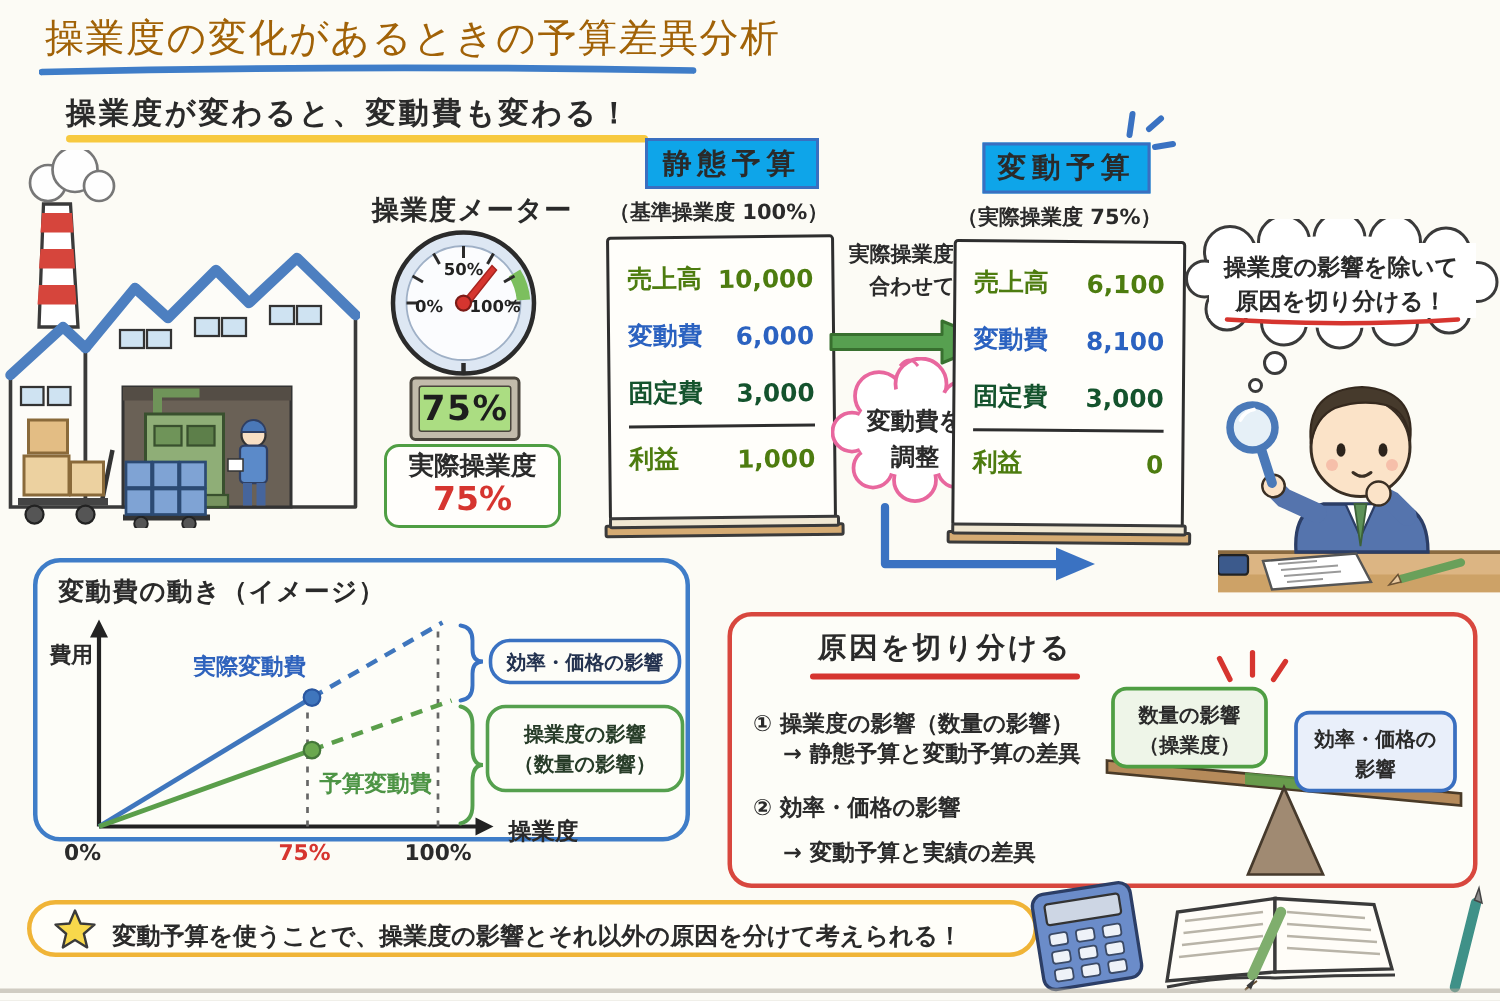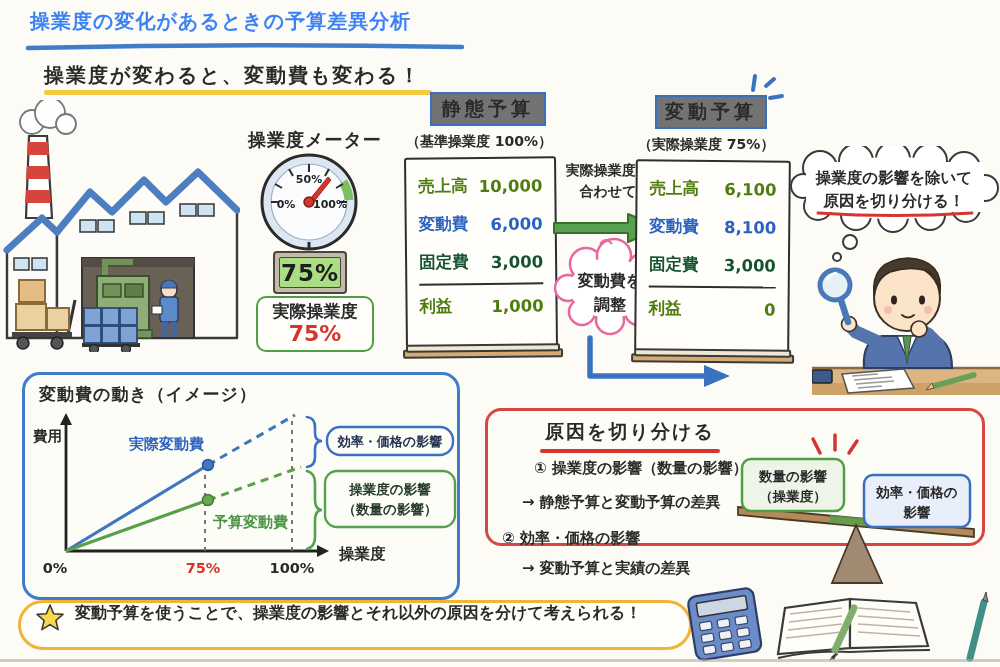--- a/index.html
+++ b/index.html
@@ -2,64 +2,64 @@
 <html><head>
 <meta charset="utf-8">
 <title>操業度の変化があるときの予算差異分析</title>
 <style>
   html,body{margin:0;padding:0;background:#e8e6e0;}
   *{box-sizing:border-box;font-family:"DejaVu Sans","Liberation Sans",sans-serif;}
   #canvas{position:relative;width:1000px;height:667px;background:#fcfbf5;overflow:hidden;color:#2a2a2a;}
   .abs{position:absolute;}
 
   
-  .page-title{left:30px;top:8px;font-size:20px;font-weight:700;letter-spacing:1px;color:#3b82f6;white-space:nowrap;}
+  .page-title{left:30px;top:8px;font-size:26px;font-weight:400;letter-spacing:1px;color:#a16207;white-space:nowrap;}
   .subtitle{left:44px;top:62px;font-size:20px;font-weight:600;letter-spacing:2px;white-space:nowrap;}
   .subtitle-underline{left:44px;top:90px;width:388px;height:5px;background:#f7c93f;border-radius:3px;}
 
   
   .meter-label{left:248px;top:128px;width:160px;font-size:18px;font-weight:600;letter-spacing:1px;}
   .meter-display{left:273px;top:251px;width:74px;height:43px;background:#c2bbab;border:2px solid #4a453d;border-radius:4px;padding:4px;}
   .meter-screen{width:100%;height:100%;background:#abdd82;border:1.5px solid #4a453d;border-radius:2px;
     display:flex;align-items:center;justify-content:center;font-size:23px;font-weight:700;color:#1d1d1d;letter-spacing:1px;}
   .actual-box{left:256px;top:296px;width:118px;height:56px;border:2.5px solid #4f9e43;border-radius:10px;background:#fffefb;
     display:flex;flex-direction:column;align-items:center;justify-content:center;line-height:1.15;}
   .actual-box .cap{font-size:17px;font-weight:600;}
   .actual-box .val{font-size:22px;font-weight:700;color:#d6352f;}
 
   
-  .budget-title{height:34px;border:2.5px solid #3a6fc0;background:#737373;display:flex;align-items:center;justify-content:center;
+  .budget-title{height:34px;border:2.5px solid #3a6fc0;background:#0ea5e9;display:flex;align-items:center;justify-content:center;
     font-size:19px;font-weight:700;letter-spacing:4px;}
   .budget-sub{font-size:14px;font-weight:600;white-space:nowrap;}
   .notepad{background:#fffefa;border:2.5px solid #2e2e2e;border-radius:3px;padding:8px 12px 6px;}
   .pad-edge1{position:absolute;left:-2px;right:-4px;bottom:-7px;height:8px;background:#f0e7d2;border:2px solid #3a3a3a;border-radius:2px;z-index:-1;}
   .pad-edge2{position:absolute;left:-5px;right:-7px;bottom:-13px;height:9px;background:#d5ab73;border:2px solid #3a3a3a;border-radius:2px;z-index:-2;}
   .nrow{display:flex;justify-content:space-between;align-items:center;height:38px;font-size:16.5px;font-weight:600;}
   .c-black{color:#4d7c0f}.c-blue{color:#2b62c0}.c-red{color:#14532d}
   .ndivider{border-top:2.2px solid #2e2e2e;margin:2px 0;}
 
   
   .trans-caption{left:548px;top:160px;width:120px;text-align:center;font-size:14px;font-weight:600;line-height:1.5;}
   .cloud-text{font-size:16px;font-weight:700;}
 
   
 
   
-  .chart-panel{left:22px;top:372px;width:438px;height:228px;border:3px solid #3f7dc8;border-radius:18px;background:#fdfdf8;}
+  .chart-panel{left:22px;top:372px;width:438px;height:189px;border:3px solid #3f7dc8;border-radius:18px;background:#fdfdf8;}
   .chart-title{position:absolute;left:14px;top:8px;font-size:17px;font-weight:700;letter-spacing:1px;}
 
   
-  .cause-panel{left:485px;top:408px;width:500px;height:138px;border:3px solid #d8473e;border-radius:16px;background:#fdfdf8;}
+  .cause-panel{left:485px;top:408px;width:500px;height:184px;border:3px solid #d8473e;border-radius:16px;background:#fdfdf8;}
   .cause-title{position:absolute;left:52px;top:8px;width:180px;text-align:center;font-size:19px;font-weight:700;letter-spacing:2px;}
   .cause-underline{position:absolute;left:52px;top:38px;width:180px;height:4px;background:#d6352f;border-radius:2px;}
   .cause-item{position:absolute;font-size:15px;font-weight:600;white-space:nowrap;}
 
   
-  .footer-box{left:18px;top:600px;width:674px;height:50px;border:3px solid #f0b437;border-radius:26px;background:#fffef9;
-    display:flex;align-items:flex-start;padding:0 14px;}
+  .footer-box{left:18px;top:600px;width:674px;height:38px;border:3px solid #f0b437;border-radius:26px;background:#fffef9;
+    display:flex;align-items:flex-end;padding:0 14px;}
   .footer-text{font-size:16px;font-weight:600;margin-left:10px;white-space:nowrap;letter-spacing:0;}
 
   .bottom-line{left:0;top:659px;width:1000px;height:3px;background:#aba698;opacity:.55;}
 
   svg{display:block;}
   svg text{font-family:"DejaVu Sans","Liberation Sans",sans-serif;}
 </style>
 </head>
 <body>
 
@@ -346,21 +346,21 @@
       <text x="365" y="45" font-size="13" font-weight="700" text-anchor="middle" fill="#23324f">効率・価格の影響</text>
       <rect x="300" y="70" width="130" height="56" rx="12" fill="#fdfdf8" stroke="#55a04e" stroke-width="2.4"></rect>
       <text x="365" y="93" font-size="13.5" font-weight="700" text-anchor="middle" fill="#273c28">操業度の影響</text>
       <text x="365" y="113" font-size="13.5" font-weight="700" text-anchor="middle" fill="#273c28">（数量の影響）</text>
     </svg>
   </div>
 
   <div class="abs cause-panel">
     <div class="cause-title">原因を切り分ける</div>
     <div class="cause-underline"></div>
-    <div class="cause-item" style="left:14px;top:48px;margin-left:32px;">① 操業度の影響（数量の影響）</div>
+    <div class="cause-item" style="left:14px;top:62px;">① 操業度の影響（数量の影響）</div>
     <div class="cause-item" style="left:34px;top:82px;">→ 静態予算と変動予算の差異</div>
     <div class="cause-item" style="left:14px;top:118px;">② 効率・価格の影響</div>
     <div class="cause-item" style="left:34px;top:148px;">→ 変動予算と実績の差異</div>
     <svg style="position:absolute;left:246px;top:20px;" width="248" height="158" viewBox="0 0 248 158">
       <g stroke="#d6352f" stroke-width="3.5" stroke-linecap="round">
         <line x1="86" y1="22" x2="79" y2="8"></line>
         <line x1="101" y1="19" x2="101" y2="4"></line>
         <line x1="115" y1="22" x2="123" y2="10"></line>
       </g>
       <polygon points="4,76 240,98 240,106 4,84" fill="#b58a5a" stroke="#4a3b28" stroke-width="1.8"></polygon>

